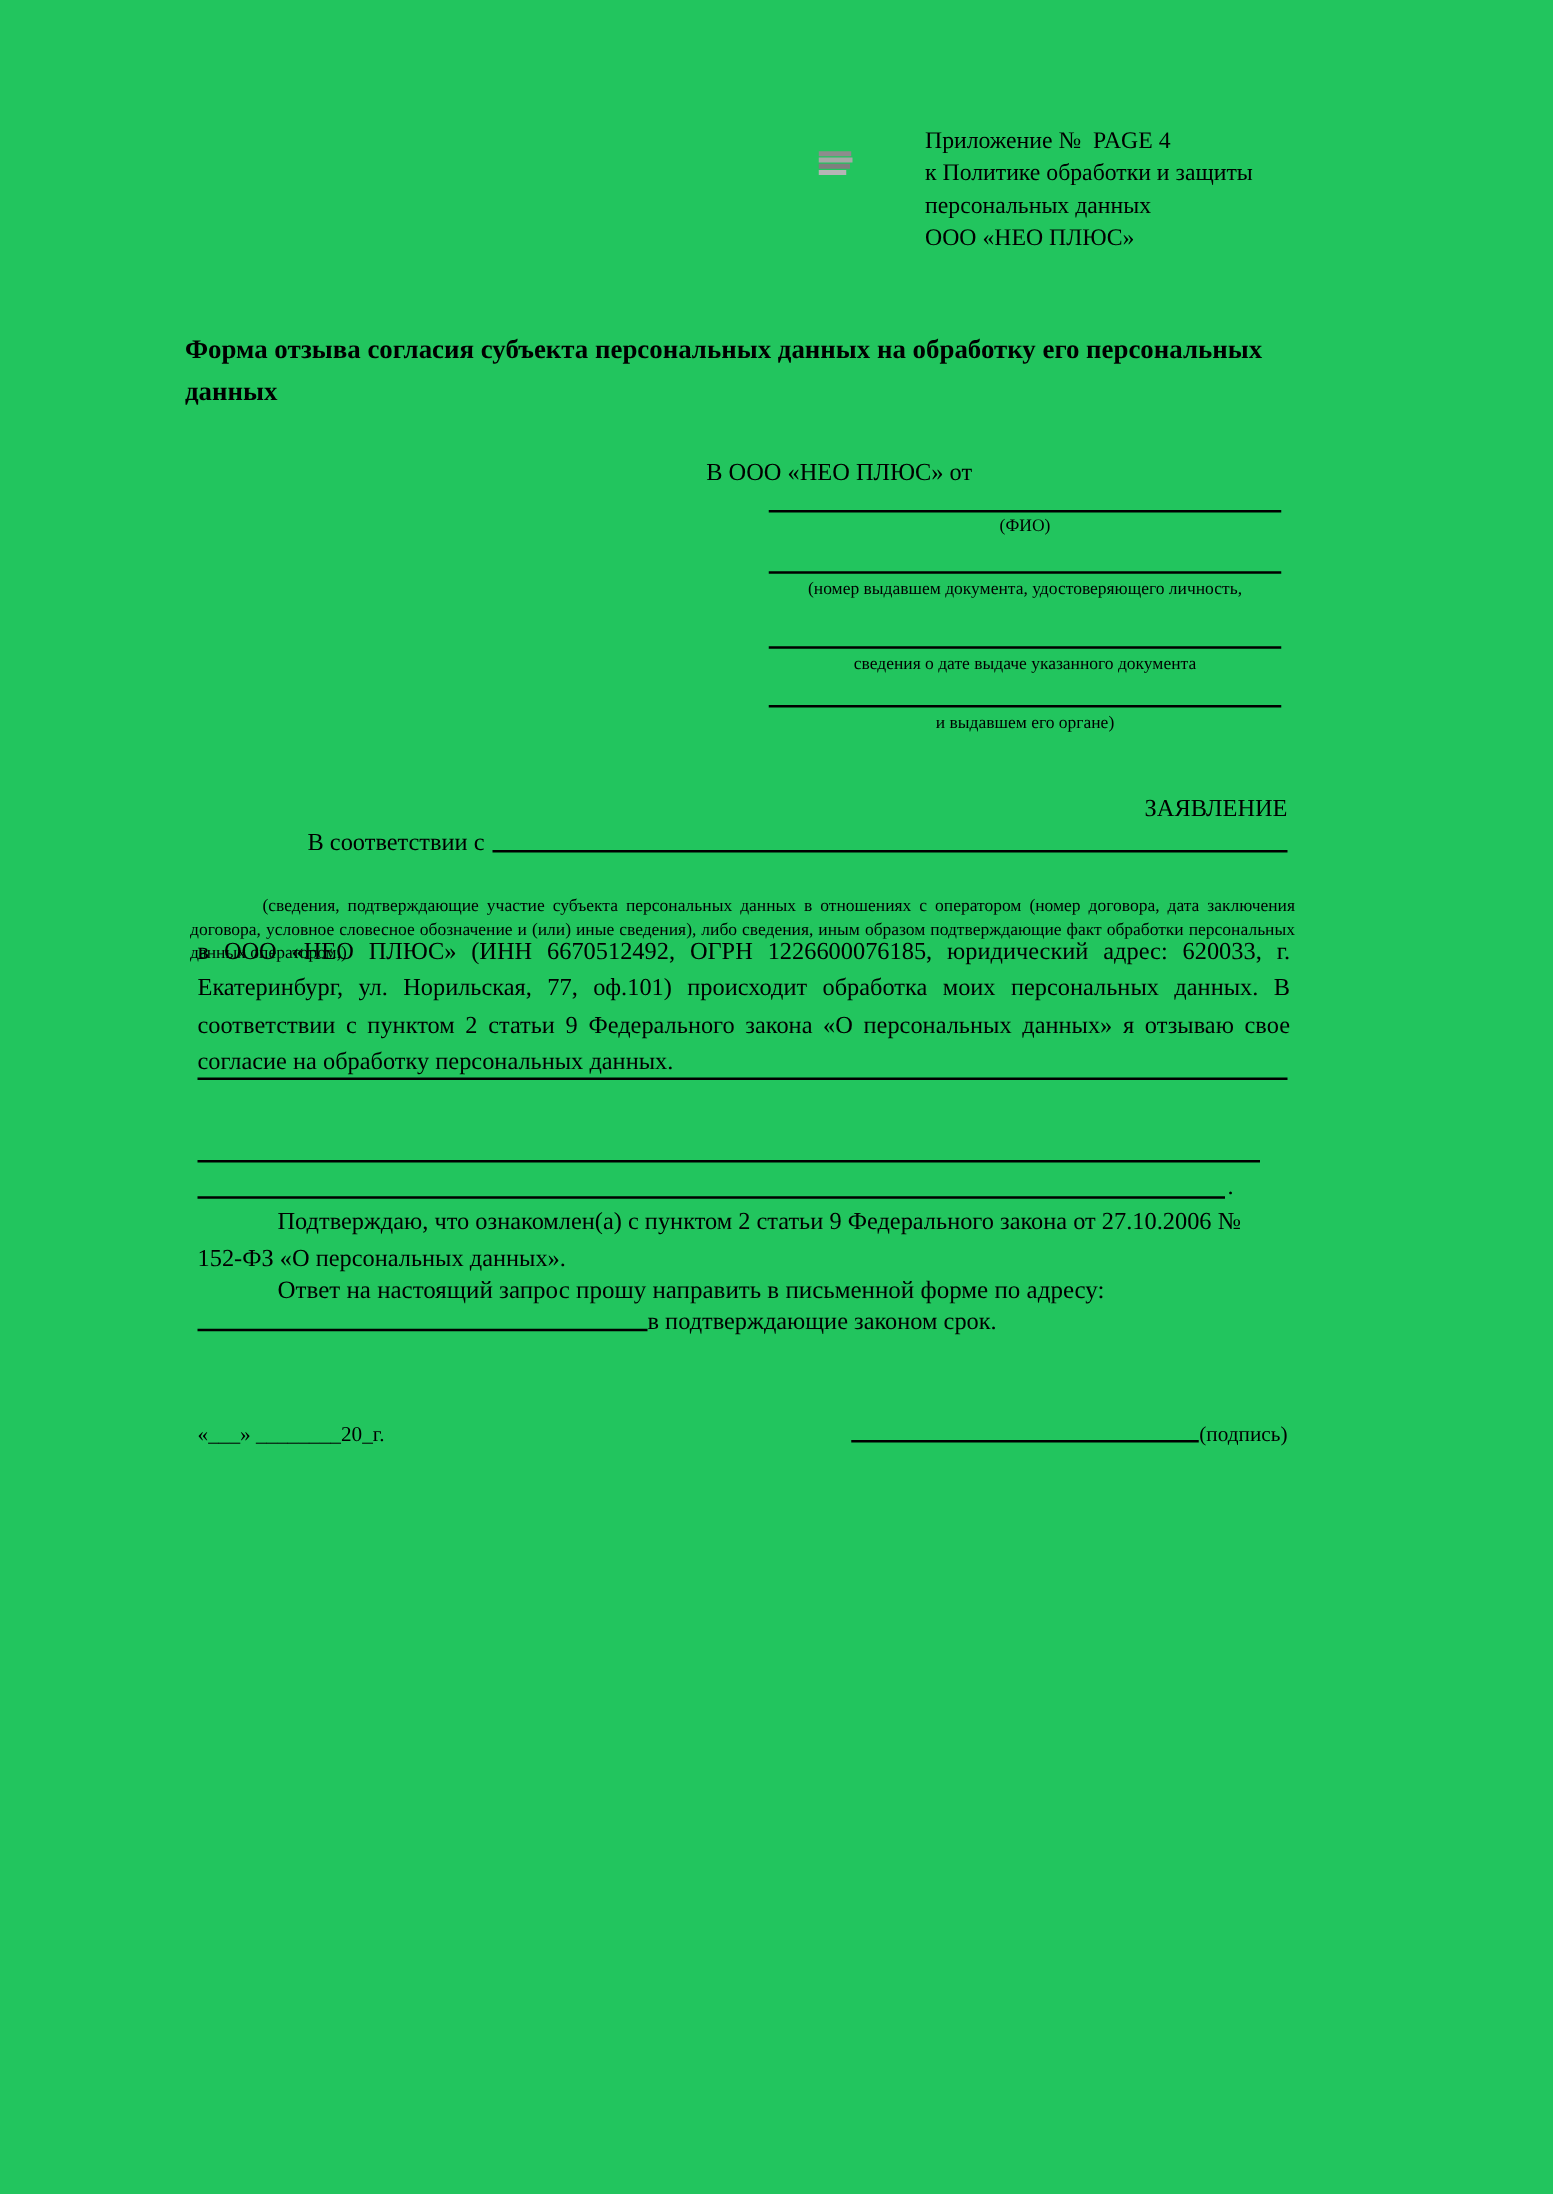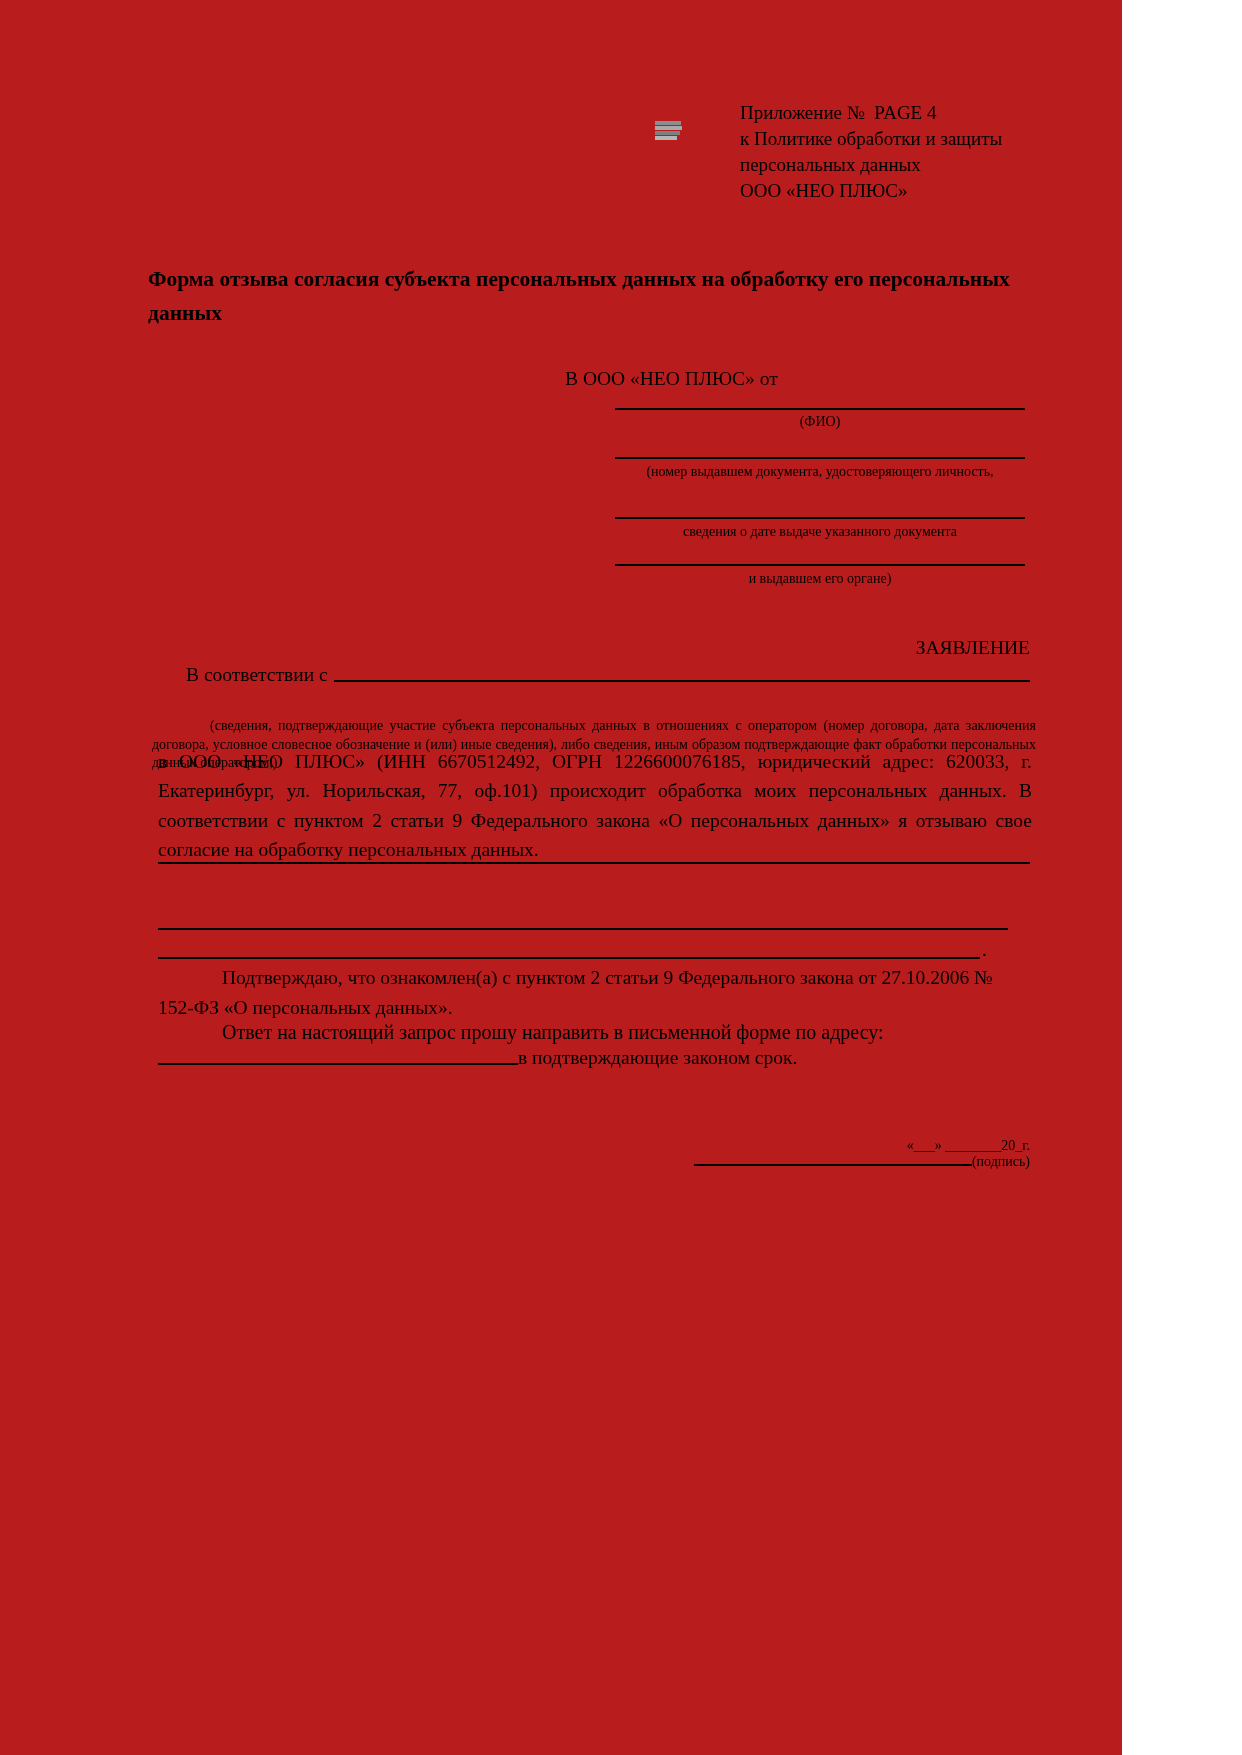--- a/index.html
+++ b/index.html
@@ -3,21 +3,21 @@
 <meta charset="utf-8">
 <style>
   * { margin:0; padding:0; box-sizing:border-box; }
   html,body { background:#ffffff; }
   body {
     width:1242px; height:1755px;
     font-family:"Liberation Serif", serif;
     color:#000000;
     position:relative;
   }
-  .page { position:relative; width:1122px; height:1755px; overflow:hidden; background:#b91c1c; }
+  .page { position:relative; width:1242px; height:1755px; overflow:hidden; background:#22c55e; }
   .abs { position:absolute; }
 
   
   .doc-mark { left:655px; top:121px; width:27px; height:19px; }
   .doc-mark .stripe { height:4px; margin-bottom:1px; }
   .doc-mark .s1 { width:26px; background:#8d8d8d; }
   .doc-mark .s2 { width:27px; background:#a8a8a8; }
   .doc-mark .s3 { width:25px; background:#7f7f7f; }
   .doc-mark .s4 { width:22px; background:#b5b5b5; }
 
@@ -30,40 +30,40 @@
 
   .field-rule { left:615px; width:410px; height:0; border-bottom:2px solid #000; }
   .fr1 { top:408px; } .fr2 { top:457px; } .fr3 { top:517px; } .fr4 { top:564px; }
   .field-caption { left:615px; width:410px; text-align:center; font-size:14px; line-height:18px; }
   .fc1 { top:413px; } .fc2 { top:463px; } .fc3 { top:523px; } .fc4 { top:570px; }
 
   .statement-heading { left:158px; top:637px; width:872px; text-align:right; font-size:19.5px; }
 
   .flex-line { display:flex; align-items:flex-end; font-size:19.5px; }
   .h-rule { flex:1; border-bottom:2px solid #000; margin-bottom:4px; }
-  .lead-indent { margin-left:28px; white-space:pre; padding-right:6px; }
+  .lead-indent { margin-left:88px; white-space:pre; padding-right:6px; }
 
   .intro-para { left:158px; top:664px; width:872px; }
 
   .footnote { left:152px; top:689px; width:884px; font-size:14px; line-height:18.5px; text-align:justify; text-indent:58px;margin-top:28px; }
 
   .body-para { left:158px; top:747px; width:874px; font-size:19.5px; line-height:29.3px; text-align:justify; }
 
   .reason-para { left:158px; top:862px; width:872px; }
 
   .blank-rule-1 { left:158px; top:928px; width:850px; height:0; border-bottom:2.5px solid #000; }
   .blank-rule-2 { left:158px; top:957px; width:822px; height:0; border-bottom:2.5px solid #000; }
   .blank-period { left:982px; top:939px; font-size:19.5px; }
 
   .confirm-para { left:158px; top:963px; width:874px; font-size:19.5px; line-height:29.5px; text-indent:64px; }
   .reply-para { left:158px; top:1021px; width:874px; font-size:20px; text-indent:64px; }
   .reply-line { left:158px; top:1047px; width:874px; }
   .reply-rule { width:360px; border-bottom:2px solid #000; margin-bottom:4px; }
 
-  .bottom-row { left:158px; top:1138px; width:872px; display:flex; justify-content:space-between; align-items:flex-end; font-size:14px;flex-direction:column; }
+  .bottom-row { left:158px; top:1138px; width:872px; display:flex; justify-content:space-between; align-items:flex-end; font-size:17px; }
   .date-line { white-space:pre; }
   .sign-group { display:flex; align-items:flex-end; }
   .sign-rule { width:278px; border-bottom:2px solid #000; margin-bottom:4px; }
 </style>
 </head>
 <body>
 
 <div class="page">
 
   <div class="abs doc-mark">

